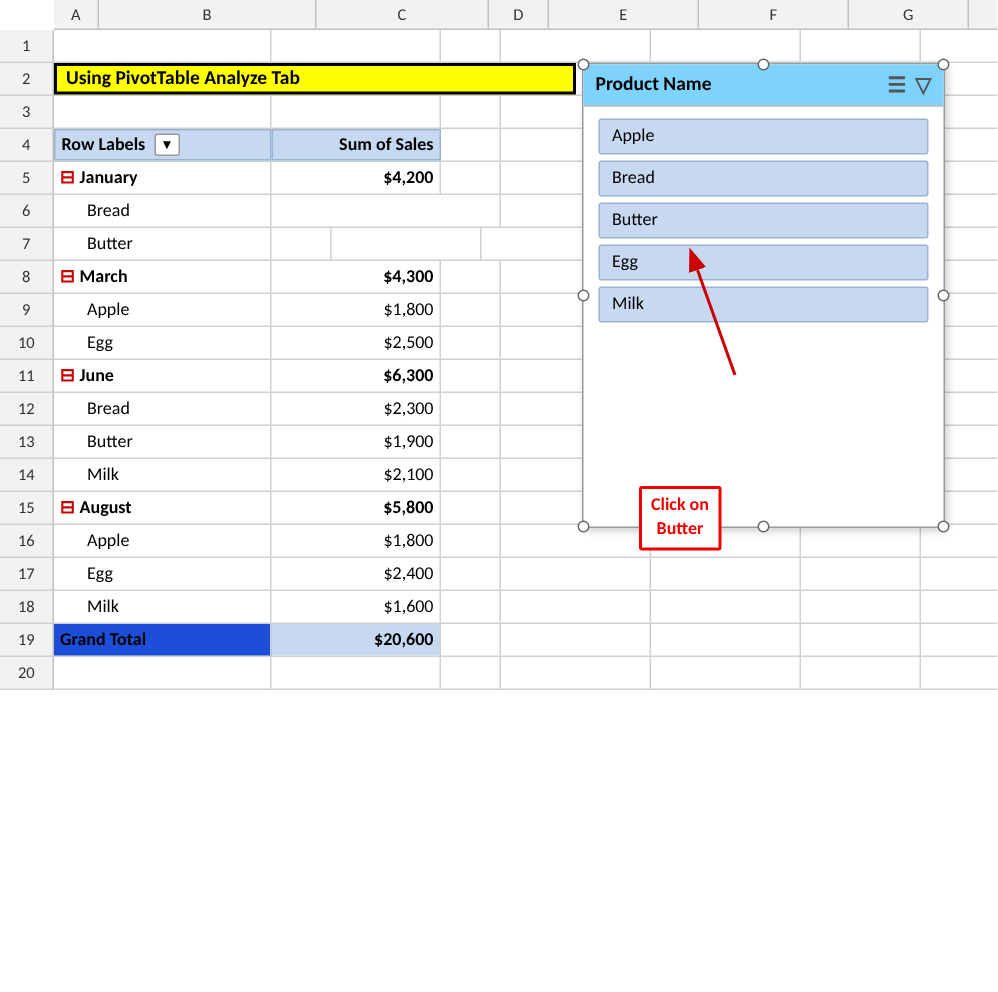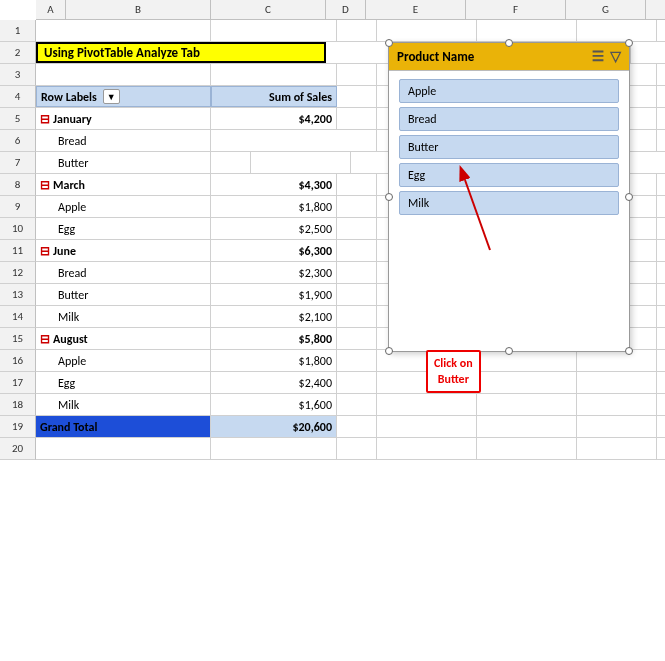--- a/index.html
+++ b/index.html
@@ -85,22 +85,22 @@
 
     
     .col-a { width: 30px; }
     .col-b { width: 145px; }
     .col-c { width: 115px; }
     .col-d { width: 40px; }
     .col-e { width: 100px; }
     .col-f { width: 100px; }
     .col-g { width: 80px; }
 
-    .col-b-cell { width: 175px; }
-    .col-c-cell { width: 126px; }
+    .col-b-cell { width: 145px; }
+    .col-c-cell { width: 113px; }
     .col-d-cell { width: 40px; }
     .col-e-cell { width: 100px; }
     .col-f-cell { width: 100px; }
     .col-g-cell { width: 80px; }
 
     
     .title-cell {
       font-weight: bold;
       font-size: 13px;
       color: #000;
@@ -130,21 +130,21 @@
       width: 242px;
       height: 310px;
       background: #fff;
       border: 1.5px solid #999;
       border-radius: 2px;
       box-shadow: 2px 2px 6px rgba(0,0,0,0.2);
       z-index: 10;
     }
 
     .slicer-header {
-      background: #eab308;
+      background: #7dd3fc;
       padding: 5px 8px;
       display: flex;
       align-items: center;
       justify-content: space-between;
       border-bottom: 1px solid #bbb;
       font-weight: bold;
       font-size: 13px;
     }
 
     .slicer-header-icons {
@@ -241,21 +241,21 @@
       <div class="grid-row">
         <div class="cell col-b-cell"></div>
         <div class="cell col-c-cell"></div>
         <div class="cell col-d-cell"></div>
         <div class="cell col-e-cell"></div>
         <div class="cell col-f-cell"></div>
         <div class="cell col-g-cell"></div>
       </div>
 
       <div class="grid-row">
-        <div class="cell col-b-cell title-cell" style="width:290px; border:2px solid #000; background:#ffff00; font-weight:bold; font-size:13px;">Using PivotTable Analyze Tab</div>
+        <div class="cell col-b-cell title-cell" style="width:348px; border:2px solid #000; background:#ffff00; font-weight:bold; font-size:13px;">Using PivotTable Analyze Tab</div>
         <div class="cell" style="width:105px; border:none;"></div>
         <div class="cell col-e-cell"></div>
         <div class="cell col-f-cell"></div>
         <div class="cell col-g-cell"></div>
       </div>
 
       <div class="grid-row">
         <div class="cell col-b-cell"></div>
         <div class="cell col-c-cell"></div>
         <div class="cell col-d-cell"></div>
@@ -453,18 +453,18 @@
   <svg style="position:absolute; top:150px; left:430px; width:120px; height:120px; z-index:25; pointer-events:none;">
 
     <defs>
       <marker id="arrowhead" markerWidth="8" markerHeight="6" refX="0" refY="3" orient="auto">
         <polygon points="0 0, 8 3, 0 6" fill="#cc0000"></polygon>
       </marker>
     </defs>
     <line x1="60" y1="100" x2="35" y2="30" stroke="#cc0000" stroke-width="2" marker-end="url(#arrowhead)"></line>
   </svg>
 
-  <div class="click-label" style="top: 350px; left: 426px;">
+  <div class="click-label" style="top: 324px; left: 426px;">
     <span>Click on</span><br>
     <span>Butter</span>
   </div>
 
 </div>
 
 </body></html>

